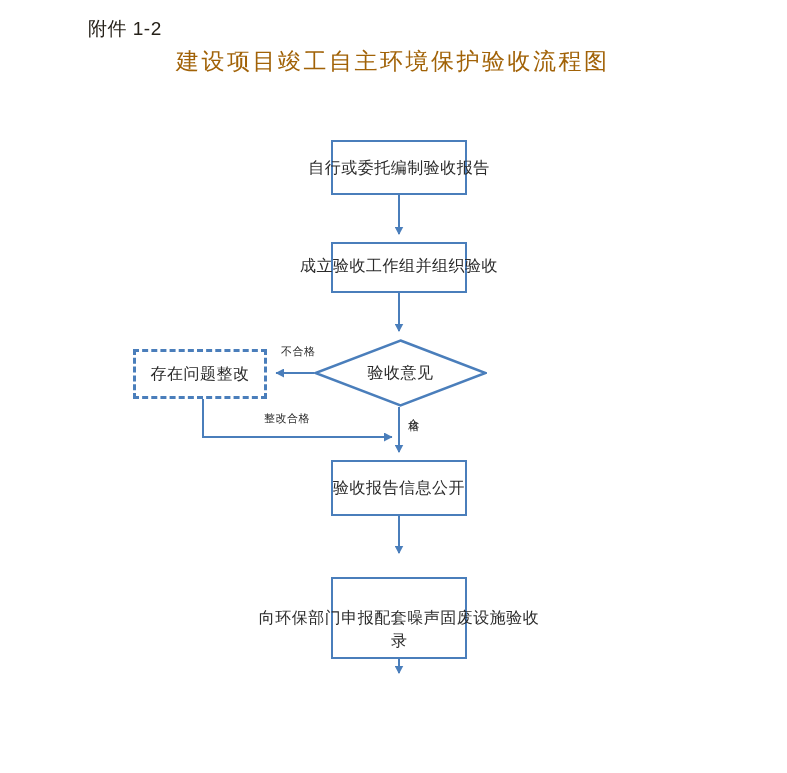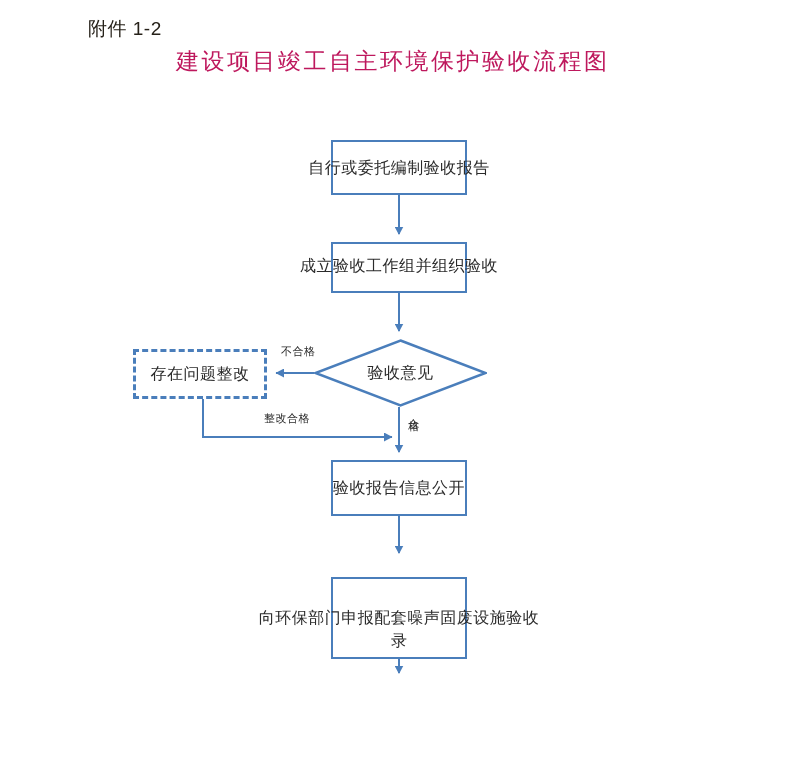--- a/index.html
+++ b/index.html
@@ -26,21 +26,21 @@
     color: #262119;
     letter-spacing: 0.5px;
     white-space: nowrap;
   }
   .doc-title {
     position: absolute;
     left: 176px;
     top: 46px;
     font-family: "Liberation Serif", "DejaVu Serif", serif;
     font-size: 23px;
-    color: #be185d;
+    color: #a16207;
     letter-spacing: 2.5px;
     white-space: nowrap;
   }
 
   
   .node {
     position: absolute;
     box-sizing: border-box;
     border: 2px solid #4a7ebb;
     background: #ffffff;

